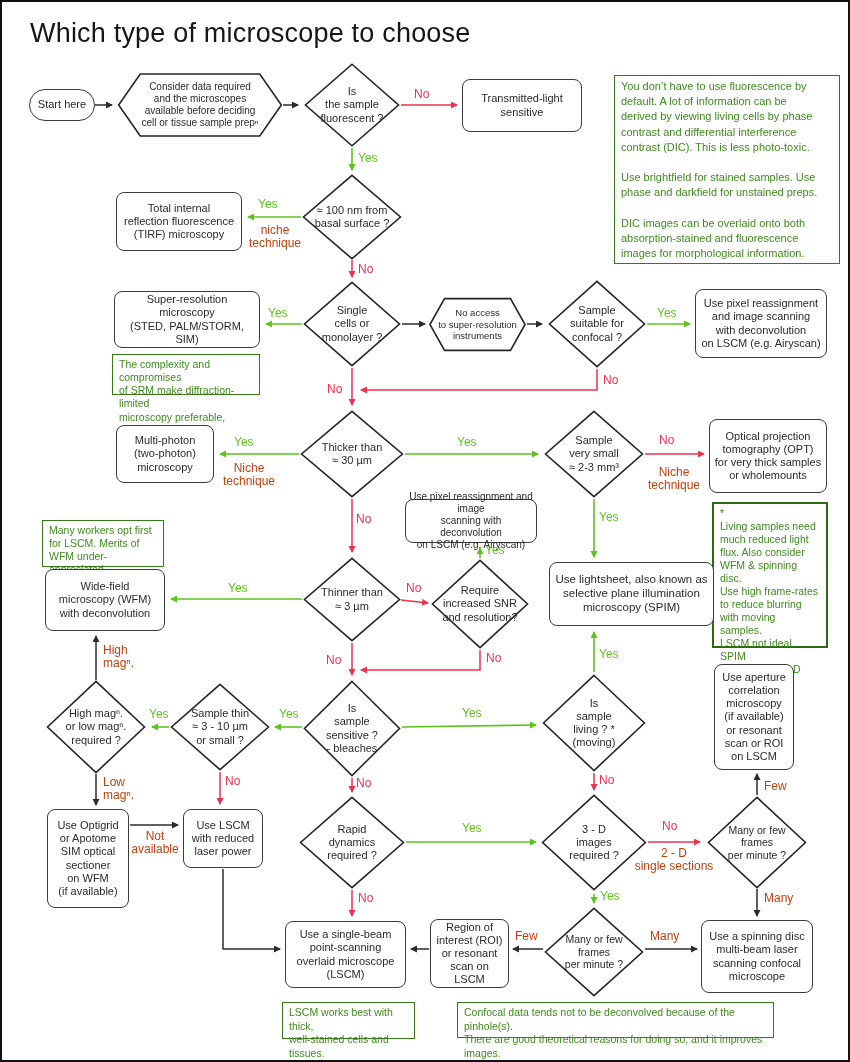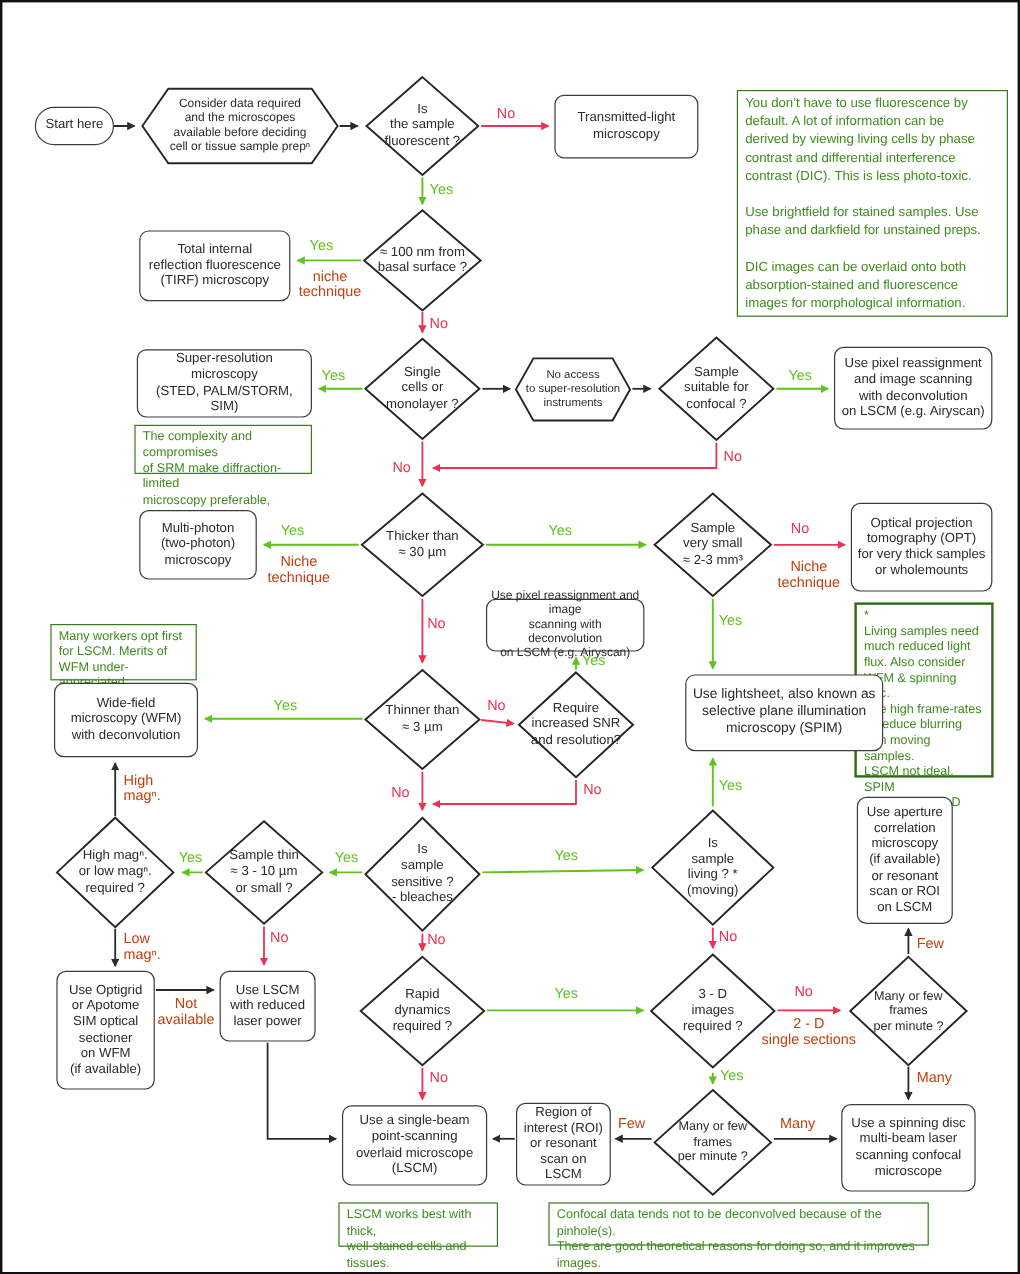--- a/index.html
+++ b/index.html
@@ -21,20 +21,21 @@
   .elabel{position:absolute;z-index:3;font-size:12px;line-height:1.08;white-space:pre-line;text-align:center;}
   .yes{color:#5ec31c;} .no{color:#ee3150;} .blk{color:#c2410c;}
   .left{text-align:left;}
   .f10{font-size:10px;} .f105{font-size:10.5px;} .f95{font-size:9.5px;} .f115{font-size:11.5px;}
 </style>
 </head>
 <body>
 
 <div class="frame">
 
+  <div class="title">Which type of microscope to choose</div>
 
   <svg class="wires">
     <defs>
       <marker id="mb" markerUnits="userSpaceOnUse" markerWidth="9" markerHeight="9" refX="6" refY="3.5" orient="auto">
           <path d="M0,0 L7,3.5 L0,7 z" fill="#2b2b2b"></path>
         </marker>
       <marker id="mr" markerUnits="userSpaceOnUse" markerWidth="9" markerHeight="9" refX="6" refY="3.5" orient="auto">
           <path d="M0,0 L7,3.5 L0,7 z" fill="#ee3150"></path>
         </marker>
       <marker id="mg" markerUnits="userSpaceOnUse" markerWidth="9" markerHeight="9" refX="6" refY="3.5" orient="auto">
@@ -101,21 +102,21 @@
 available before deciding
 cell or tissue sample prepⁿ</span></div>
   <div class="node shapewrap" style="left:302px;top:61px;width:96px;height:84px;">
     <svg viewBox="0 0 100 100" preserveAspectRatio="none">
         <polygon points="50,1.5 98.5,50 50,98.5 1.5,50"></polygon>
       </svg>
     <span>Is
 the sample
 fluorescent ?</span></div>
   <div class="node box" style="left:460px;top:77px;width:120px;height:53px;"><span>Transmitted-light
-microscopy</span></div>
+sensitive</span></div>
   <div class="gnote" style="left:612px;top:73px;width:226px;height:189px;">You don’t have to use fluorescence by
 default. A lot of information can be
 derived by viewing living cells by phase
 contrast and differential interference
 contrast (DIC). This is less photo-toxic.
 
 Use brightfield for stained samples. Use
 phase and darkfield for unstained preps.
 
 DIC images can be overlaid onto both
@@ -211,21 +212,21 @@
       </svg>
     <span>Thinner than
 ≈ 3 µm</span></div>
   <div class="node shapewrap" style="left:429px;top:557px;width:98px;height:90px;">
     <svg viewBox="0 0 100 100" preserveAspectRatio="none">
         <polygon points="50,1.5 98.5,50 50,98.5 1.5,50"></polygon>
       </svg>
     <span>Require
 increased SNR
 and resolution?</span></div>
-  <div class="node box f115" style="left:547px;top:560px;width:165px;height:64px;margin-left:22px;"><span>Use lightsheet, also known as
+  <div class="node box f115" style="left:547px;top:560px;width:165px;height:64px;"><span>Use lightsheet, also known as
 selective plane illumination
 microscopy (SPIM)</span></div>
 
   <div class="node shapewrap" style="left:44px;top:678px;width:100px;height:94px;">
     <svg viewBox="0 0 100 100" preserveAspectRatio="none">
         <polygon points="50,1.5 98.5,50 50,98.5 1.5,50"></polygon>
       </svg>
     <span>High magⁿ.
 or low magⁿ.
 required ?</span></div>

